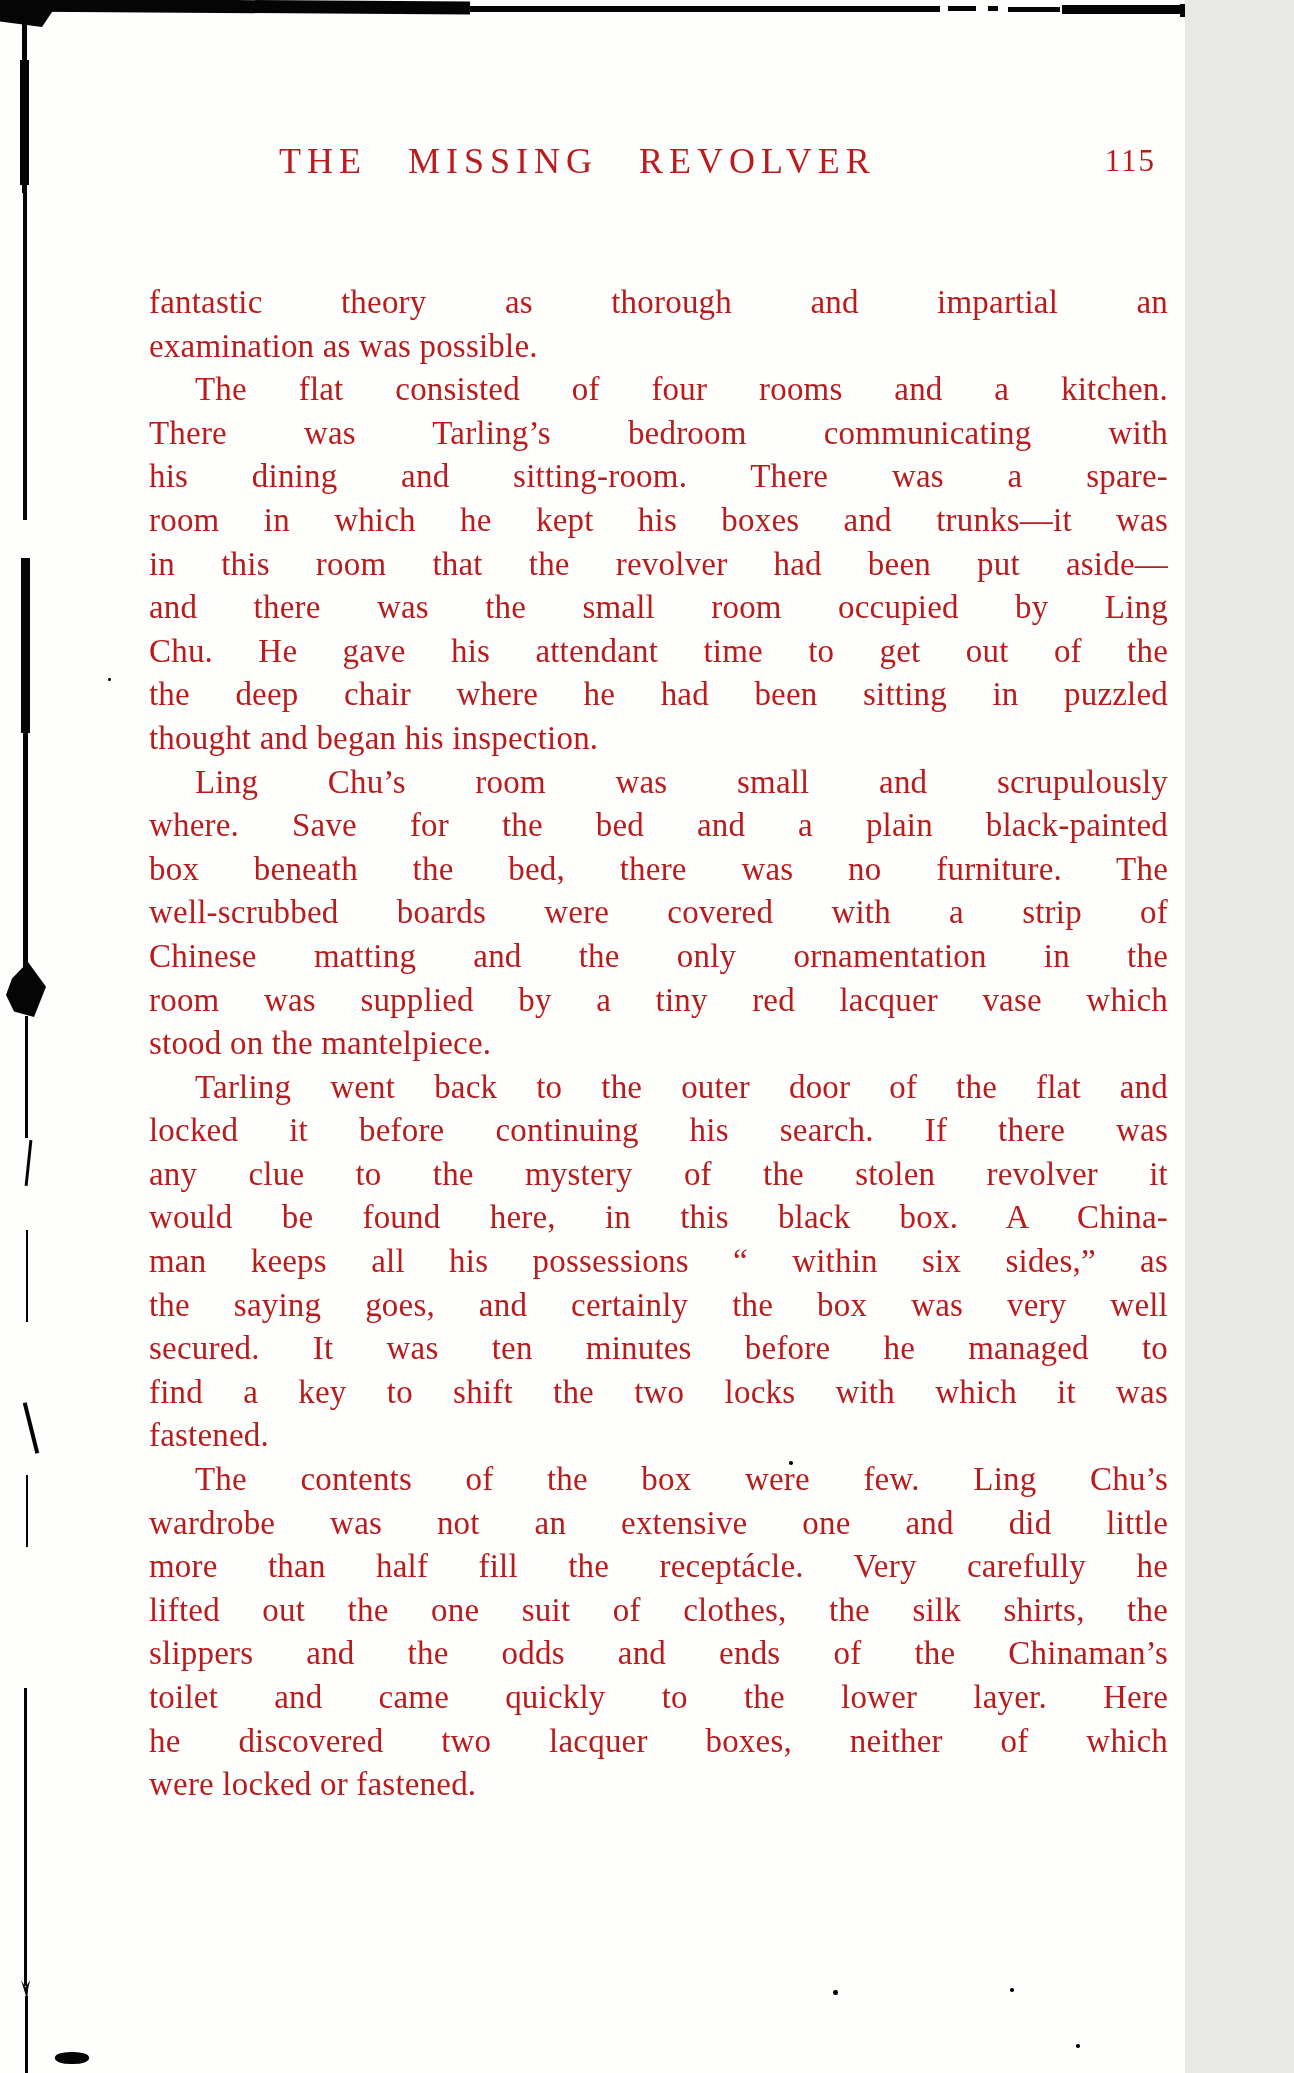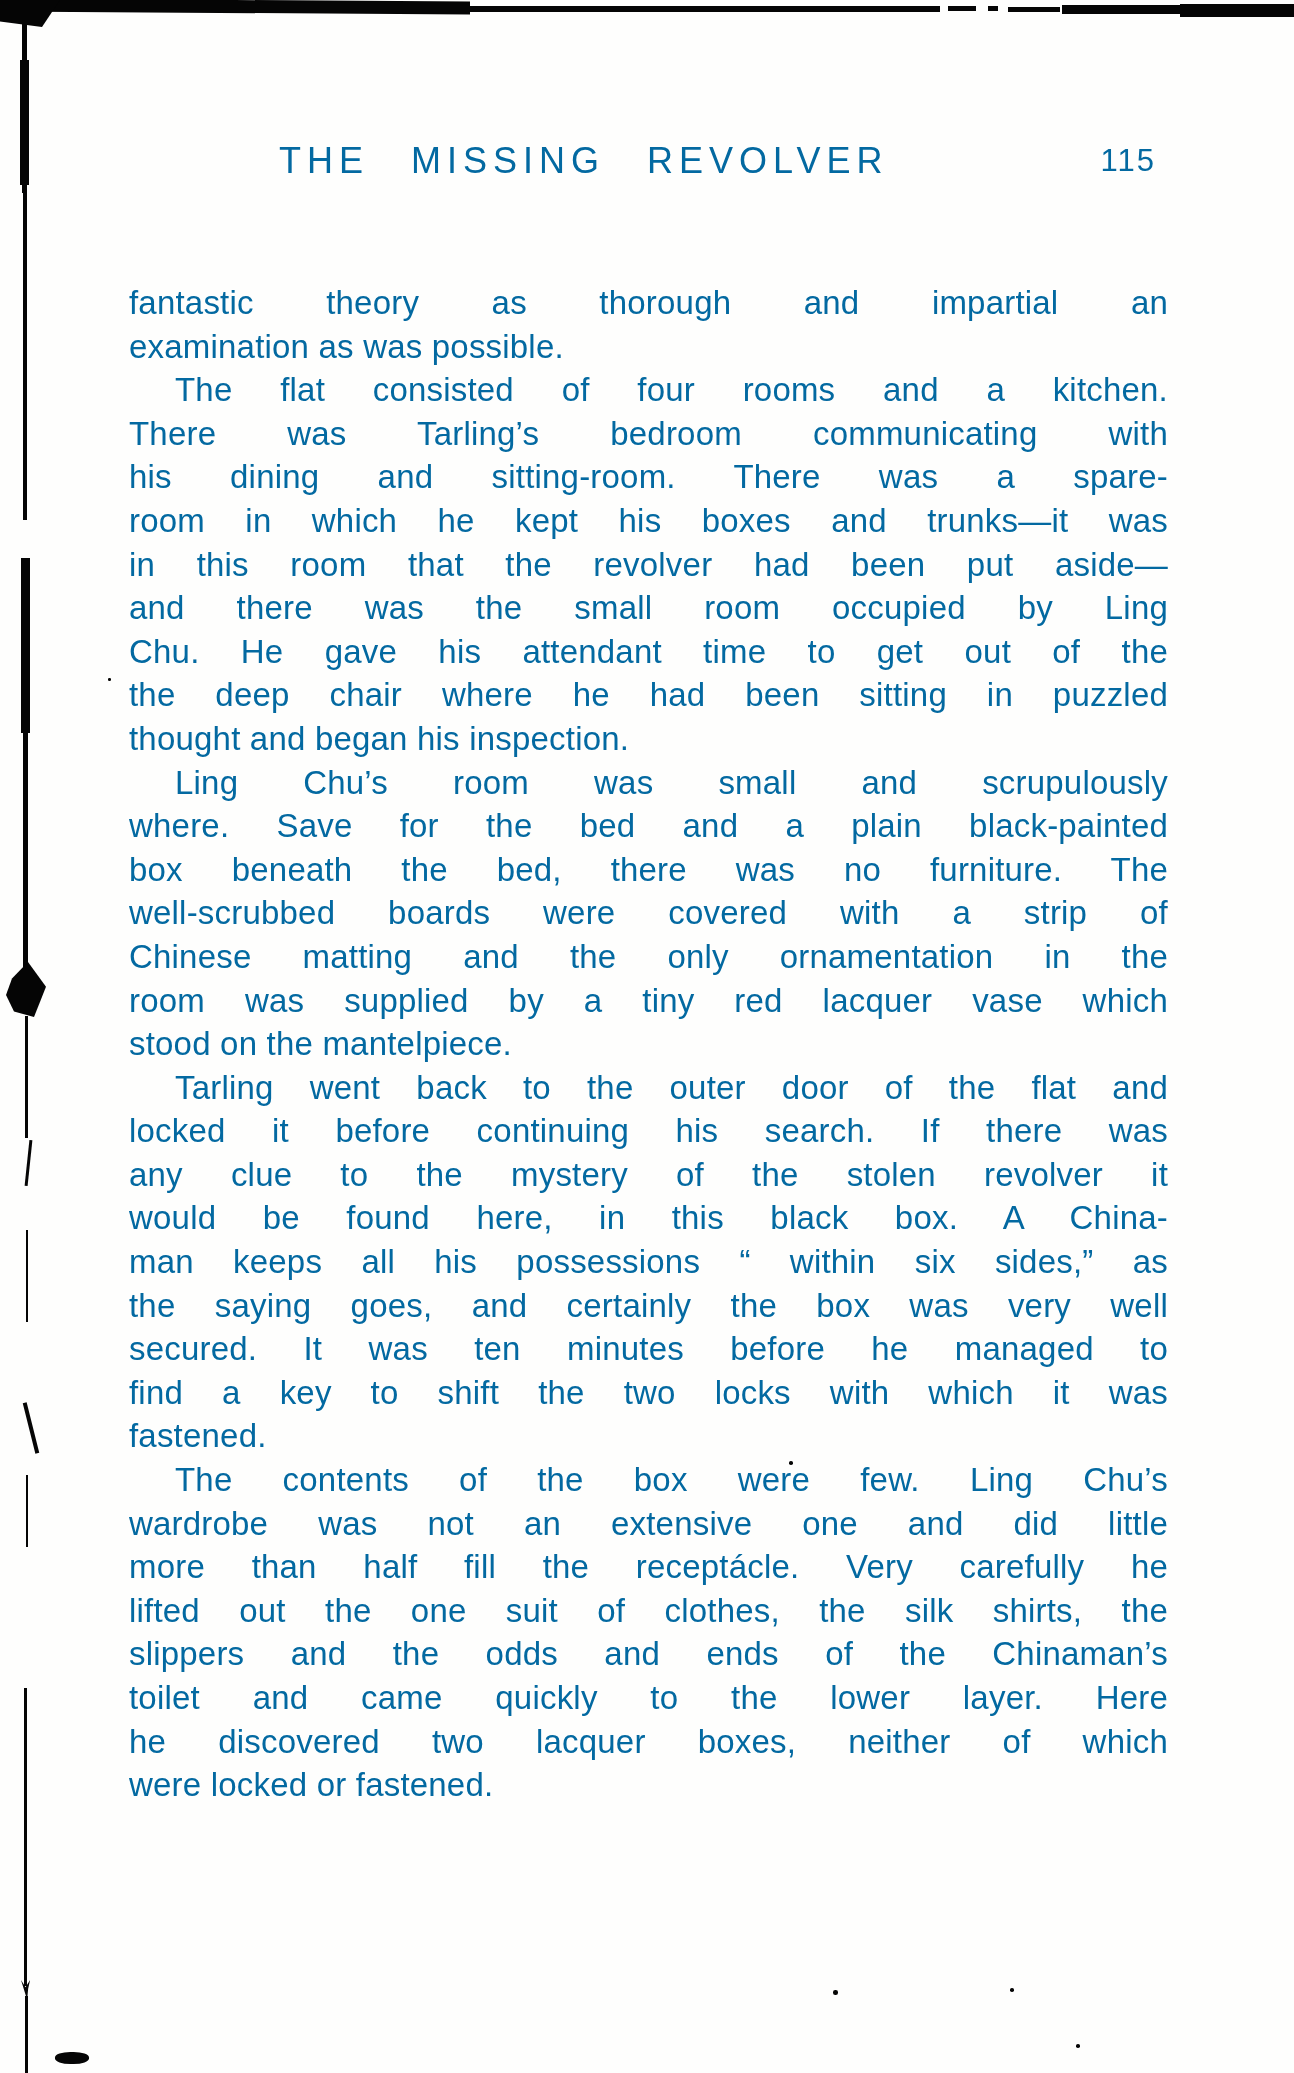--- a/index.html
+++ b/index.html
@@ -1,42 +1,42 @@
 <!DOCTYPE html>
 <html><head>
 <meta charset="utf-8">
 <style>
   html, body { margin: 0; padding: 0; background: #e8e8e4; }
   .page {
     position: relative;
-    width: 1294px;
+    width: 1185px;
     height: 2073px;
     background: #fefefd;
     overflow: hidden;
-    font-family: Liberation Sans, sans-serif;
-    color: #0369a1;
+    font-family: Liberation Serif, serif;
+    color: #b91c1c;
   }
   
   .header { position: absolute; left: 129px; top: 140px; width: 1039px; height: 46px; }
   .running-head {
     position: absolute; left: 150px; top: 0;
     font-size: 36px; letter-spacing: 6px; word-spacing: 26px;
     white-space: nowrap;
   }
   .folio {
     position: absolute; right: 12px; top: 3px;
     font-size: 31px; letter-spacing: 2px;
     font-variant-numeric: oldstyle-nums;
   }
   
   .body-block {
     position: absolute; left: 129px; top: 281px; width: 1039px;
     font-size: 33px; line-height: 43.6px; letter-spacing: 0.2px;
   }
-  .line { text-align: justify; text-align-last: justify; white-space: normal; }
+  .line { text-align: justify; text-align-last: justify; white-space: normal; margin-left: 20px; }
   .line.endline { text-align-last: left; }
   .line.indent { text-indent: 46px; }
   
   .art { position: absolute; background: #050505; }
   .round { border-radius: 45%; }
 </style>
 </head>
 <body>
 
 <div class="page">

